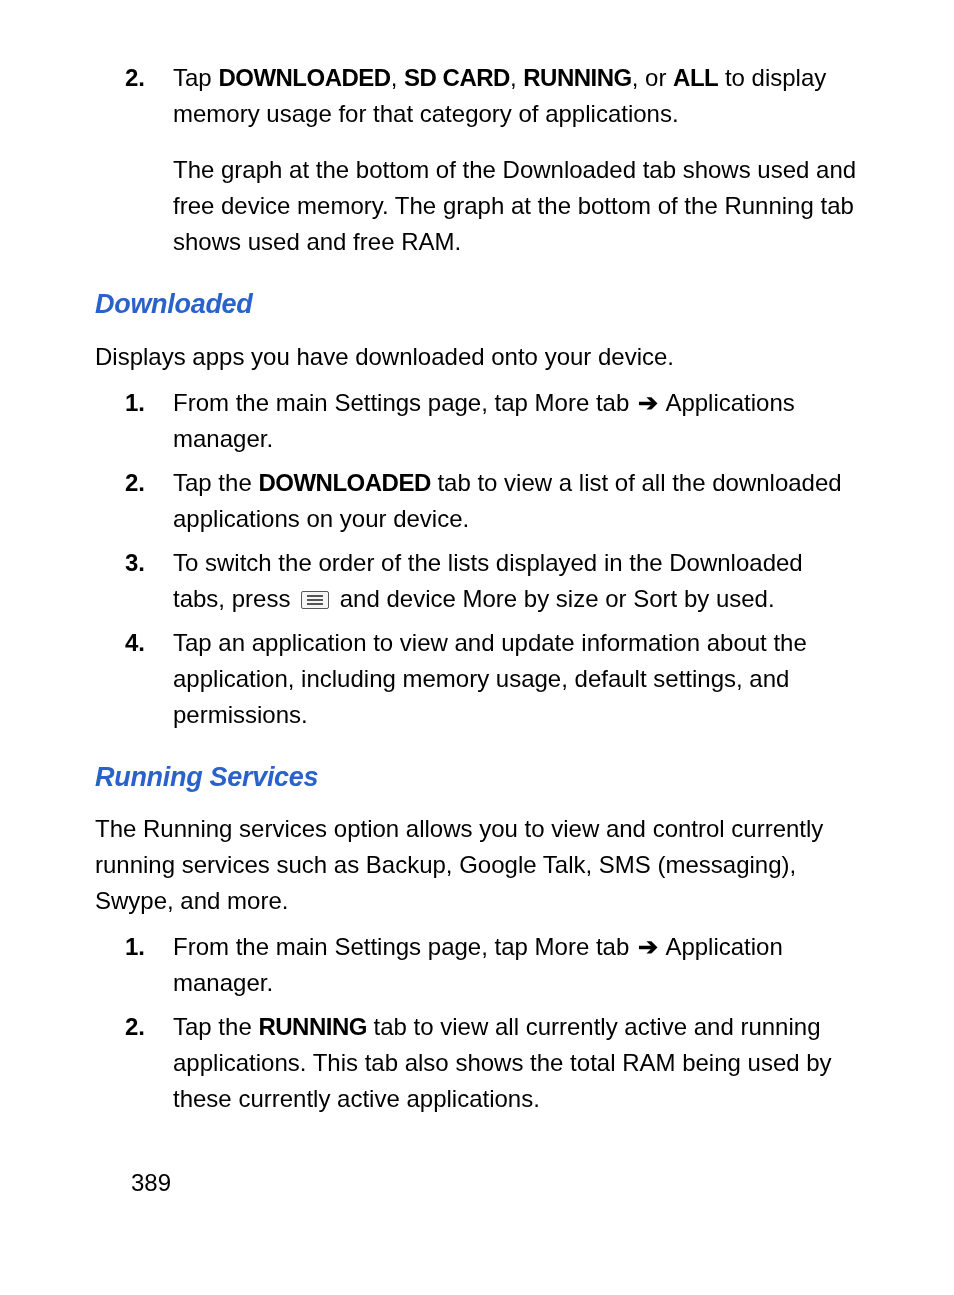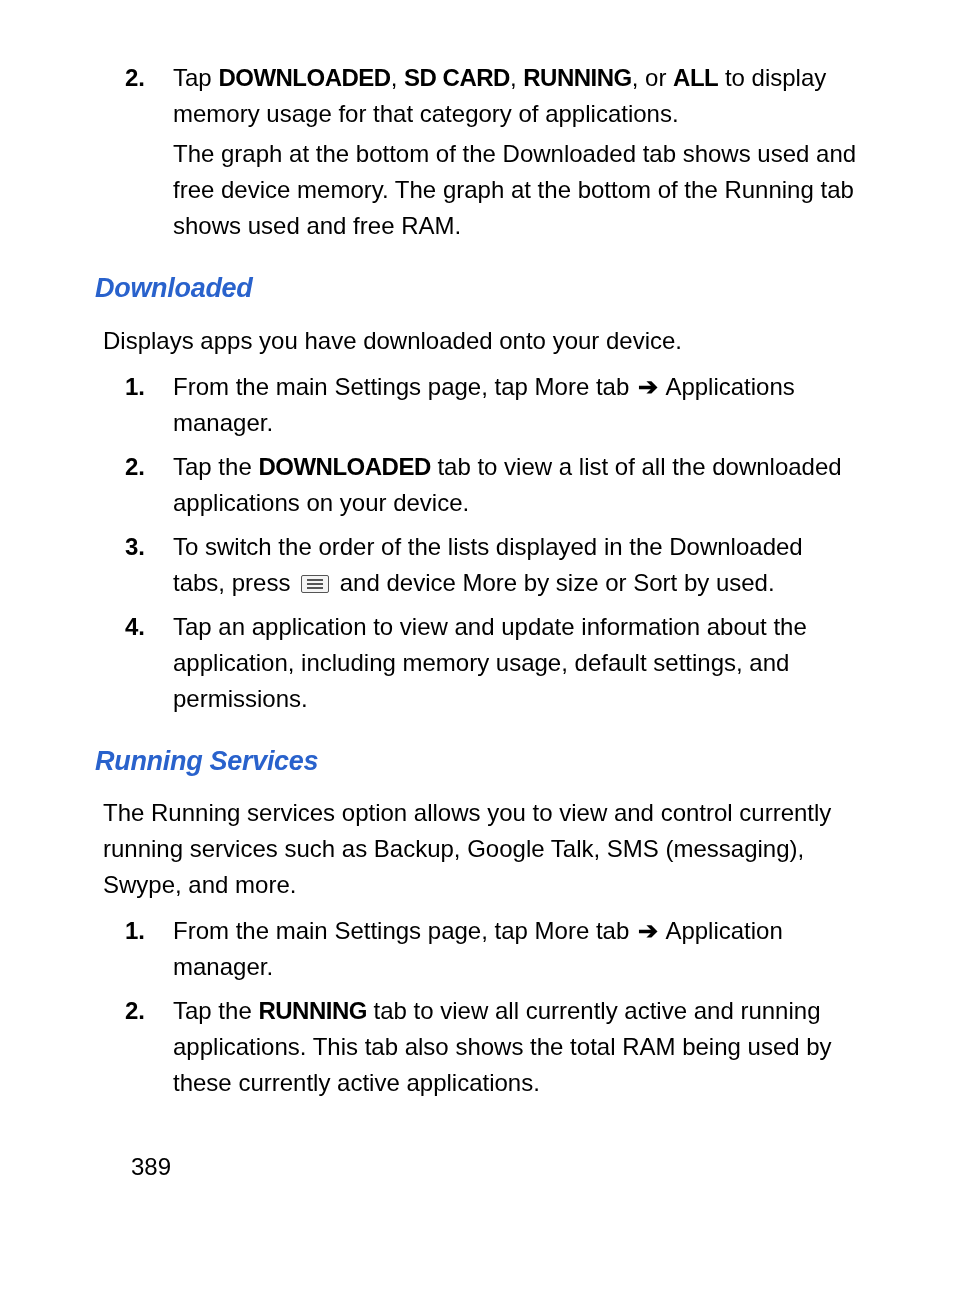--- a/index.html
+++ b/index.html
@@ -26,35 +26,34 @@
     }
     .step-num {
       font-weight: bold;
       min-width: 48px;
       flex-shrink: 0;
     }
     .step-body {
       flex: 1;
     }
     .step-para {
-      margin-top: 4px;
+      margin-top: 20px;
     }
     .section-heading {
       color: #2962cc;
       font-weight: bold;
       font-style: italic;
       font-size: 27px;
       margin-top: 24px;
       margin-bottom: 14px;
       font-family: Arial, Helvetica, sans-serif;
       letter-spacing: -0.3px;
     }
     .intro {
       margin-bottom: 10px;
-      margin-left: 8px;
     }
     .b {
       font-weight: normal;
     }
     .cond {
       font-weight: bold;
       font-stretch: condensed;
       letter-spacing: -0.5px;
     }
     .arrow {

